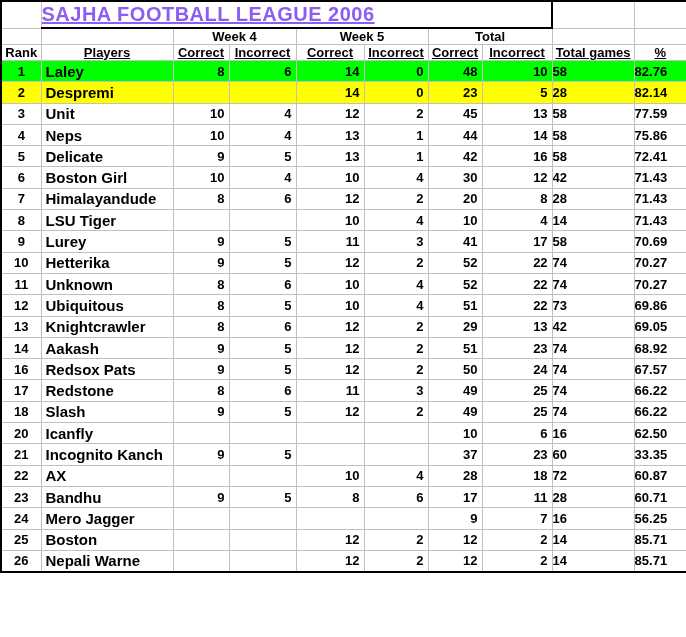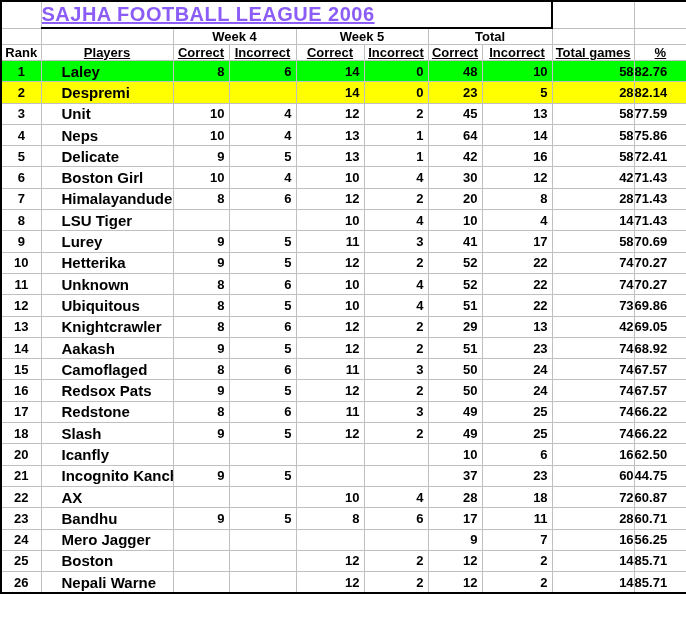--- a/index.html
+++ b/index.html
@@ -25,23 +25,23 @@
   }
   
   tr.group-row td{height:15px;text-align:center;font-size:13px;}
   
   tr.header-row td{height:15px;text-align:center;font-size:13px;}
   tr.header-row td.u{text-decoration:underline;}
   td.players-header{font-size:16px;}
   
   tbody.data td{height:20.3px;}
   td.rank{text-align:center;}
-  td.player{text-align:left;padding-left:20px;font-size:15px;}
+  td.player{text-align:left;padding-left:4px;font-size:15px;}
   td.num{text-align:right;padding-right:4px;}
-  td.tg{text-align:right;}
+  td.tg{text-align:left;}
   td.pct{text-align:right;padding-right:20px;}
   tr.green td{background:#00FF00;}
   tr.yellow td{background:#FFFF00;}
 </style>
 </head>
 <body>
 
 <div class="sheet">
   <table class="league">
     <colgroup>
@@ -122,21 +122,21 @@
     <td class="tg">58</td>
     <td class="pct">77.59</td>
   </tr>
         <tr>
     <td class="rank">4</td>
     <td class="player">Neps</td>
     <td class="num">10</td>
     <td class="num">4</td>
     <td class="num">13</td>
     <td class="num">1</td>
-    <td class="num">64</td>
+    <td class="num">44</td>
     <td class="num">14</td>
     <td class="tg">58</td>
     <td class="pct">75.86</td>
   </tr>
         <tr>
     <td class="rank">5</td>
     <td class="player">Delicate</td>
     <td class="num">9</td>
     <td class="num">5</td>
     <td class="num">13</td>
@@ -248,32 +248,20 @@
     <td class="num">9</td>
     <td class="num">5</td>
     <td class="num">12</td>
     <td class="num">2</td>
     <td class="num">51</td>
     <td class="num">23</td>
     <td class="tg">74</td>
     <td class="pct">68.92</td>
   </tr>
         <tr>
-    <td class="rank">15</td>
-    <td class="player">Camoflaged</td>
-    <td class="num">8</td>
-    <td class="num">6</td>
-    <td class="num">11</td>
-    <td class="num">3</td>
-    <td class="num">50</td>
-    <td class="num">24</td>
-    <td class="tg">74</td>
-    <td class="pct">67.57</td>
-  </tr>
-        <tr>
     <td class="rank">16</td>
     <td class="player">Redsox Pats</td>
     <td class="num">9</td>
     <td class="num">5</td>
     <td class="num">12</td>
     <td class="num">2</td>
     <td class="num">50</td>
     <td class="num">24</td>
     <td class="tg">74</td>
     <td class="pct">67.57</td>
@@ -317,21 +305,21 @@
         <tr>
     <td class="rank">21</td>
     <td class="player">Incognito Kanch</td>
     <td class="num">9</td>
     <td class="num">5</td>
     <td class="num"></td>
     <td class="num"></td>
     <td class="num">37</td>
     <td class="num">23</td>
     <td class="tg">60</td>
-    <td class="pct">44.75</td>
+    <td class="pct">33.35</td>
   </tr>
         <tr>
     <td class="rank">22</td>
     <td class="player">AX</td>
     <td class="num"></td>
     <td class="num"></td>
     <td class="num">10</td>
     <td class="num">4</td>
     <td class="num">28</td>
     <td class="num">18</td>

